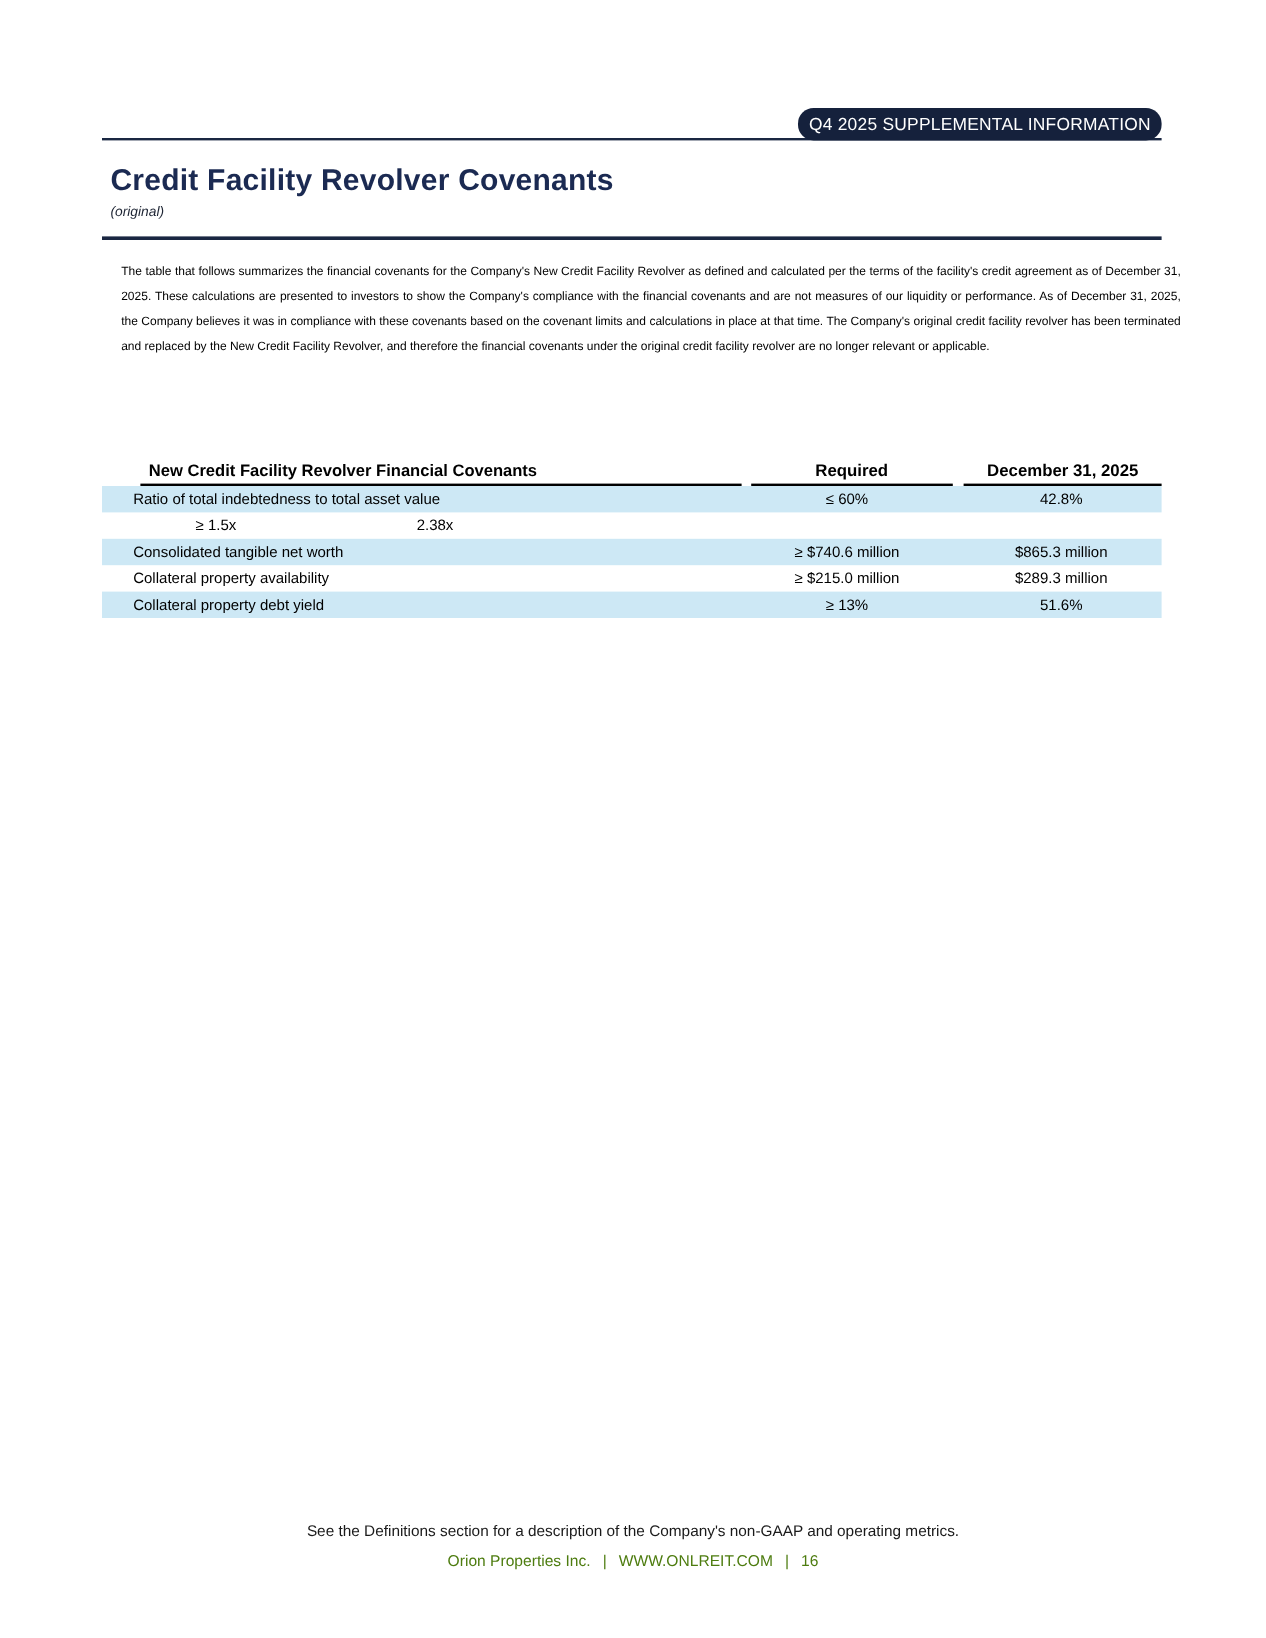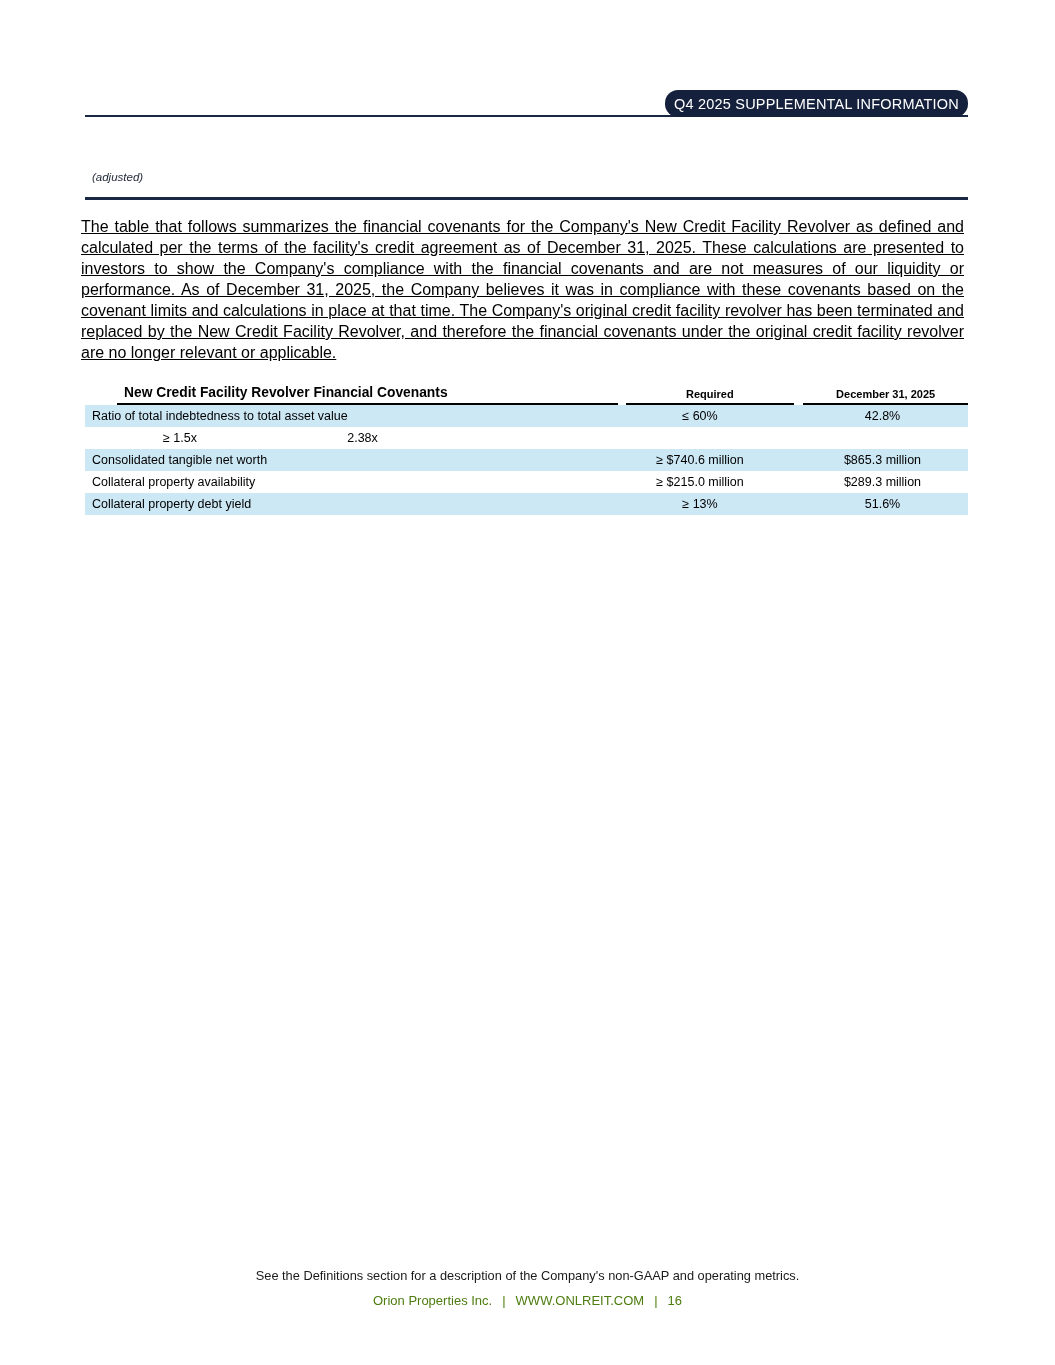--- a/index.html
+++ b/index.html
@@ -38,53 +38,52 @@
     position:absolute; left:92px; top:171px;
     font-size:11.5px; font-style:italic; color:#1d2433;
   }
   .title-rule {
     position:absolute; left:85px; width:883px; top:197px;
     height:3px; background:#1a2742;
   }
 
   
   .intro {
-    position:absolute; left:81px; top:216px; width:883px;
-    font-size:16px; line-height:21px;
+    position:absolute; left:101px; top:216px; width:883px;
+    font-size:10px; line-height:21px;
     text-align:justify;
     color:#000;
-    text-decoration:underline;
   }
 
   
   .covenant-table {
     position:absolute; left:85px; top:383px; width:883px;
   }
   .thead { display:flex; align-items:flex-end; height:22px;margin-left:32px; }
   .trow  { display:flex; align-items:center; height:22px; }
   .c1 { width:520px; }
   .g1 { width:8px; }
   .c2 { width:174px; text-align:center; }
   .g2 { width:10px; }
   .c3 { width:171px; text-align:center; }
   .thead .c1 {
     font-weight:bold; font-size:13.8px;
     padding-left:7px; padding-bottom:3px;
     border-bottom:2px solid #000;
     white-space:nowrap;
   }
   .thead .c2, .thead .c3 {
-    font-weight:bold; font-size:11px;
+    font-weight:bold; font-size:14px;
     padding-bottom:3px;
     border-bottom:2px solid #000;
     white-space:nowrap;
     text-align:center;
   }
   .trow { font-size:12.5px; }
-  .trow .c1 { padding-left:7px; }
+  .trow .c1 { padding-left:7px;margin-left:19px; }
   .trow.stripe { background:#cde8f5; }
 
   
   .footer-note {
     position:absolute; left:0; top:1268px; width:1055px;
     text-align:center; font-size:12.8px; color:#1a1a1a;
   }
   .footer-nav {
     position:absolute; left:0; top:1293px; width:1055px;
     text-align:center; font-size:13px; color:#4d7c0f;
@@ -94,21 +93,22 @@
 </head>
 <body>
 
 <div class="page">
 
   <div class="top-rule"></div>
   <div class="badge">
     <span>Q4 2025 SUPPLEMENTAL INFORMATION</span>
   </div>
 
-  <div class="subtitle">(adjusted)</div>
+  <h1 class="page-title">Credit Facility Revolver Covenants</h1>
+  <div class="subtitle">(original)</div>
   <div class="title-rule"></div>
 
   <p class="intro">The table that follows summarizes the financial covenants for the Company's New Credit Facility Revolver as defined and calculated per the terms of the facility's credit agreement as of December 31, 2025. These calculations are presented to investors to show the Company's compliance with the financial covenants and are not measures of our liquidity or performance. As of December 31, 2025, the Company believes it was in compliance with these covenants based on the covenant limits and calculations in place at that time. The Company's original credit facility revolver has been terminated and replaced by the New Credit Facility Revolver, and therefore the financial covenants under the original credit facility revolver are no longer relevant or applicable.</p>
 
   <div class="covenant-table">
     <div class="thead">
       <div class="c1">New Credit Facility Revolver Financial Covenants</div>
       <div class="g1"></div>
       <div class="c2">Required</div>
       <div class="g2"></div>

